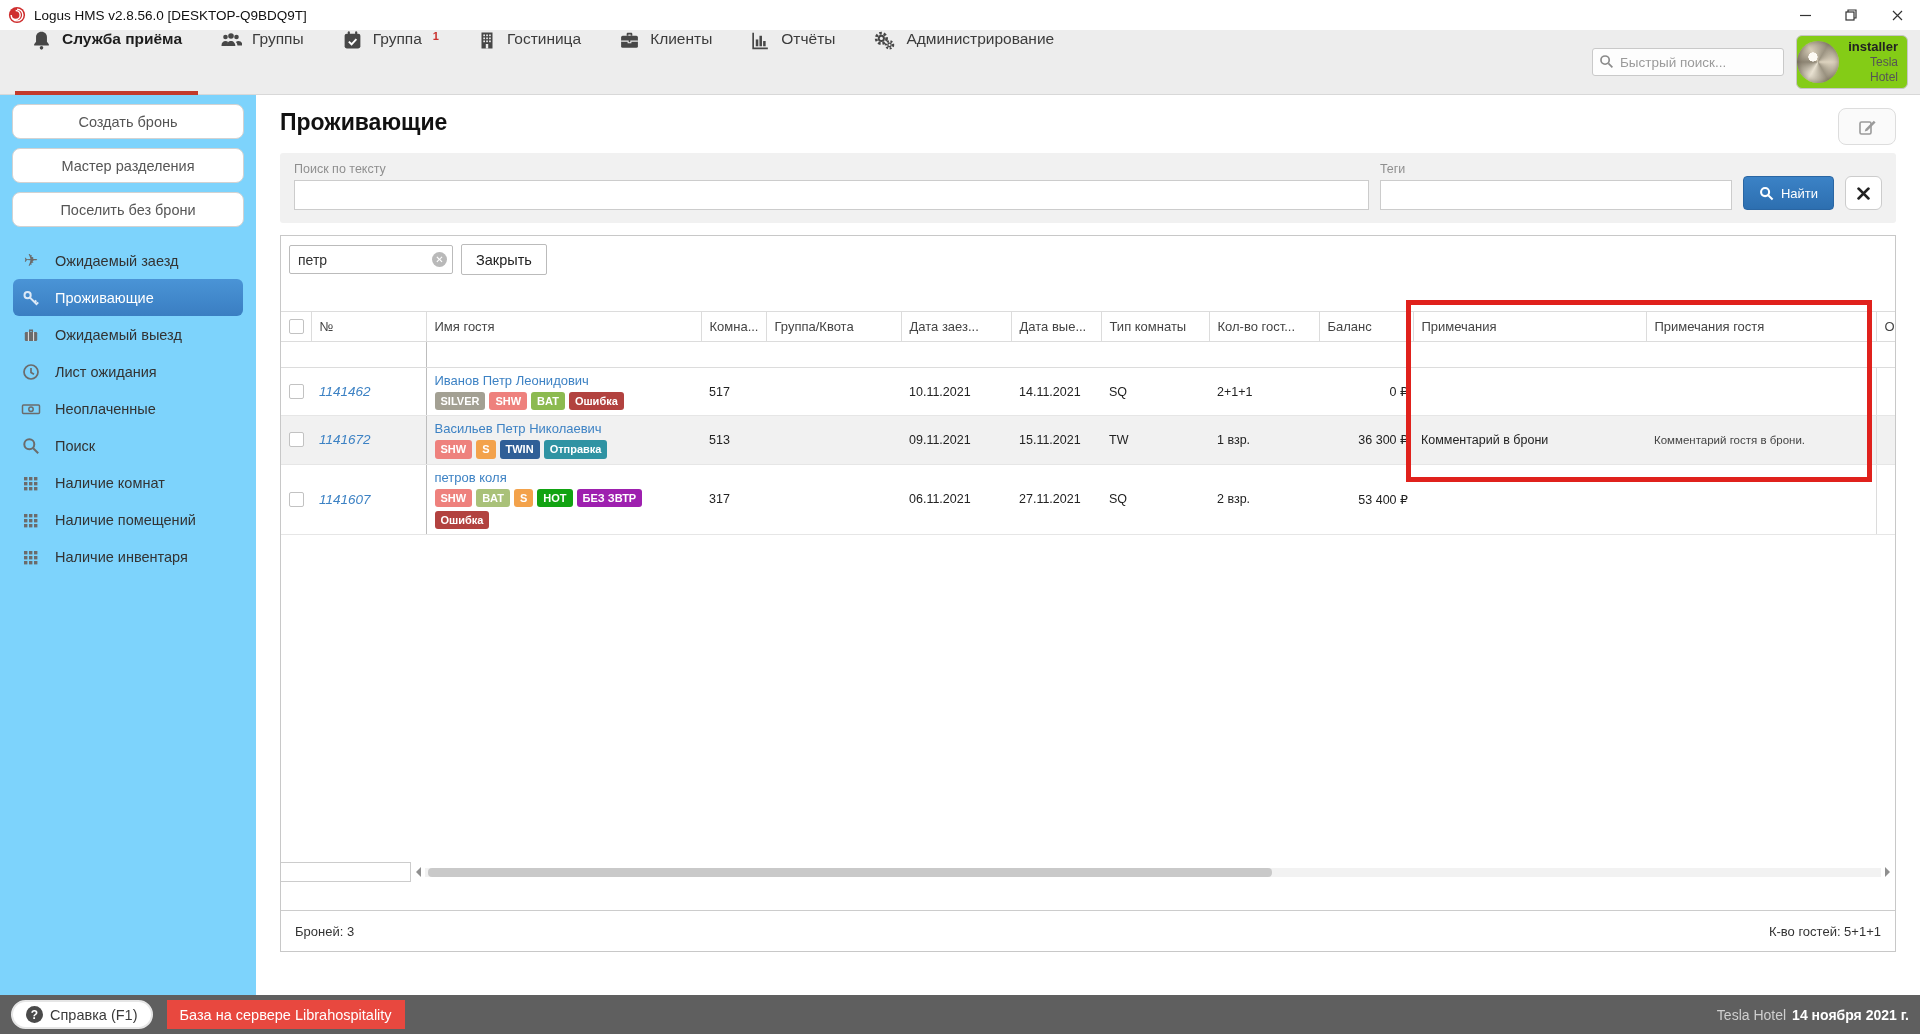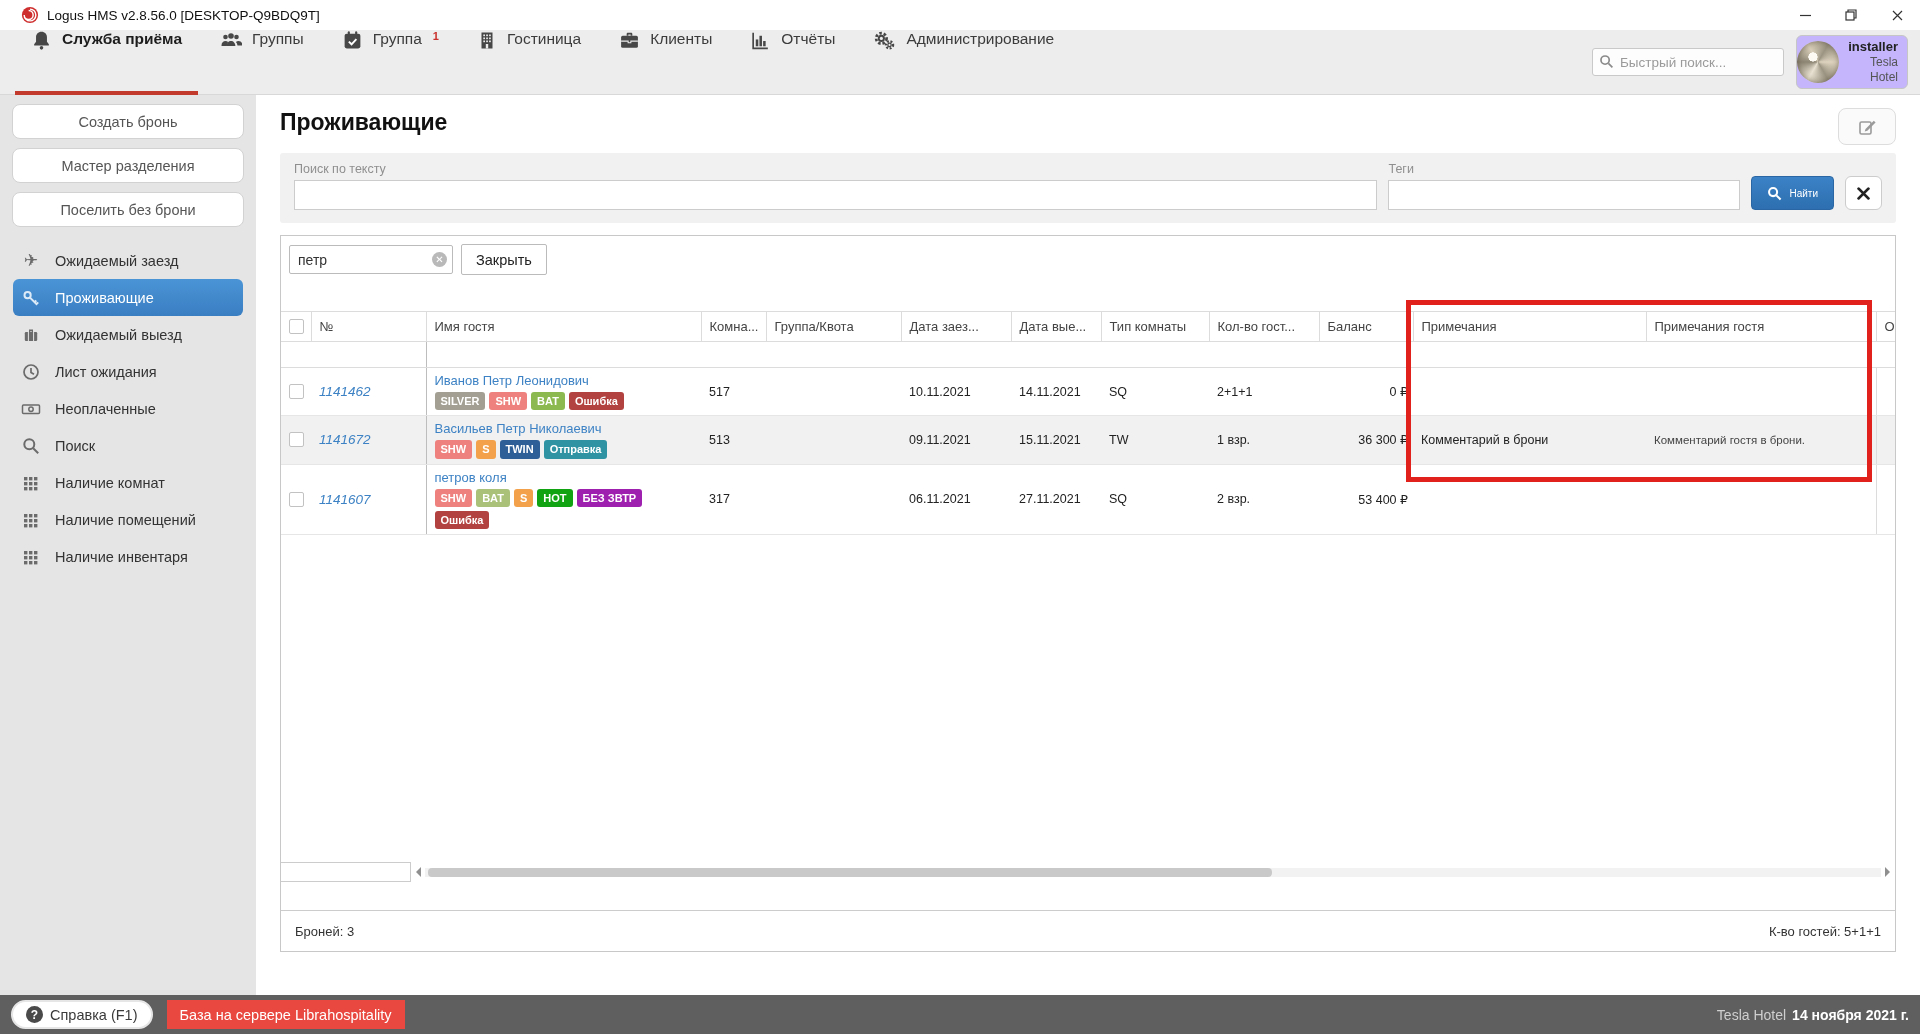--- a/index.html
+++ b/index.html
@@ -4,21 +4,21 @@
 <style>
   * { box-sizing: border-box; margin: 0; padding: 0; }
   html,body { width:1920px; height:1034px; }
   body {
     font-family: "Liberation Sans","DejaVu Sans",sans-serif;
     background:#fff; color:#333; position:relative; overflow:hidden;
   }
   svg { display:block; }
 
   
-  .titlebar { position:absolute; top:0; left:13px; right:0; height:30px; background:#fff;
+  .titlebar { position:absolute; top:0; left:0; right:0; height:30px; background:#fff;
     display:flex; align-items:center; gap:8px; padding-left:8px; font-size:13.5px; color:#101010; }
   .win-controls { margin-left:auto; display:flex; height:30px; }
   .wbtn { width:46px; height:30px; display:flex; align-items:center; justify-content:center; }
 
   
   .topnav { position:absolute; top:30px; left:0; right:0; height:65px; background:#ededed;
     border-bottom:1px solid #d8d8d8; display:flex; align-items:center; padding:0 12px; }
   .nav-item { height:65px; display:flex; align-items:flex-start; gap:10px; padding:0 19px;
     position:relative; font-size:15.5px; color:#3c3c3c; cursor:pointer; }
   .nav-item.active { font-weight:bold; color:#1d1d1d; }
@@ -26,33 +26,33 @@
     height:4px; background:#c23a2b; }
   .nav-badge { color:#c9302c; font-size:11px; font-weight:bold; vertical-align:super; margin-left:1px; }
   .nav-right { margin-left:auto; display:flex; align-items:center; gap:12px; }
   .quick-search { position:relative; }
   .quick-search input { width:192px; height:28px; border:1px solid #c9c9c9; border-radius:3px;
     background:#fdfdfd; padding:0 8px 0 27px; font-size:13.5px; color:#555;
     font-family:inherit; }
   .quick-search input::placeholder { color:#9a9a9a; }
   .qs-icon { position:absolute; left:7px; top:6px; }
   .user-card { width:112px; height:54px; border:1px solid #c6c6c6; border-radius:6px;
-    background:#c4b5fd; display:flex; align-items:center; gap:7px; padding:0 9px 0 0; }
+    background:#84cc16; display:flex; align-items:center; gap:7px; padding:0 9px 0 0; }
   .avatar { width:42px; height:42px; border-radius:50%; flex:none;
     background:
       radial-gradient(circle at 38% 38%, #fdfaf3 0 12%, transparent 13%),
       conic-gradient(from 90deg, #ddd3bf, #9c9482, #e9e2d2, #8d8574, #d9cfba, #9c9482, #ddd3bf);
     box-shadow: inset 0 0 6px rgba(60,50,30,.55); }
   .user-names { flex:1; text-align:right; line-height:1.25; }
   .u1 { font-weight:bold; font-size:13px; color:#222; }
   .u2 { font-size:12px; color:#555; }
 
   
   .sidebar { position:absolute; top:95px; left:0; width:256px; bottom:39px;
-    background:#e5e5e5; padding-top:9px; }
+    background:#7dd3fc; padding-top:9px; }
   .side-btn { margin:0 12px 9px; height:35px; width:232px; background:#fff;
     border:1px solid #d2d2d2; border-radius:8px; font-size:14.5px; color:#555;
     display:flex; align-items:center; justify-content:center; cursor:pointer; font-family:inherit; }
   .side-list { margin-top:15px; }
   .side-item { height:37px; display:flex; align-items:center; gap:11px; margin:0 13px;
     padding:0 6px 0 5px; font-size:14.5px; color:#333; border-radius:6px; cursor:pointer; }
   .side-item .sicon { width:26px; display:flex; justify-content:center; flex:none; }
   .side-item.active { background:linear-gradient(#4a94d6,#3a7ec2); color:#fff; }
   .glyph-icon { font-size:17px; color:#6b6b6b; line-height:1; }
 
@@ -66,21 +66,21 @@
 
   .filter-panel { margin-top:17px; background:#f1f1f1; border-radius:3px;
     padding:9px 14px 13px; display:flex; gap:11px; align-items:flex-end; }
   .fgroup { display:flex; flex-direction:column; }
   .fgroup label { font-size:12.5px; color:#8f8f8f; margin-bottom:4px; }
   .fgroup input { height:30px; border:1px solid #ccc; background:#fff; padding:0 8px;
     font-size:14px; font-family:inherit; color:#333; }
   .fg-text { flex:1; }
   .fg-tags { width:352px; }
   .find-btn { height:34px; padding:0 15px; background:linear-gradient(#3b82c6,#2d6fb0);
-    border:1px solid #2a66a3; border-radius:4px; color:#fff; font-size:10px;
+    border:1px solid #2a66a3; border-radius:4px; color:#fff; font-size:13px;
     display:flex; align-items:center; gap:7px; cursor:pointer; font-family:inherit; }
   .clear-btn { height:34px; width:37px; background:#fff; border:1px solid #ccc; border-radius:6px;
     display:flex; align-items:center; justify-content:center; cursor:pointer; }
 
   .table-panel { margin-top:12px; border:1px solid #c8c8c8; height:717px;
     display:flex; flex-direction:column; background:#fff;gap:28px; }
   .quick-filter-bar { padding:8px; display:flex; gap:8px; align-items:center; }
   .qf-wrap { position:relative; }
   .qf-wrap input { width:164px; height:29px; border:1px solid #bbb; border-radius:2px;
     padding:0 26px 0 8px; font-size:14px; font-family:inherit; color:#333; }

